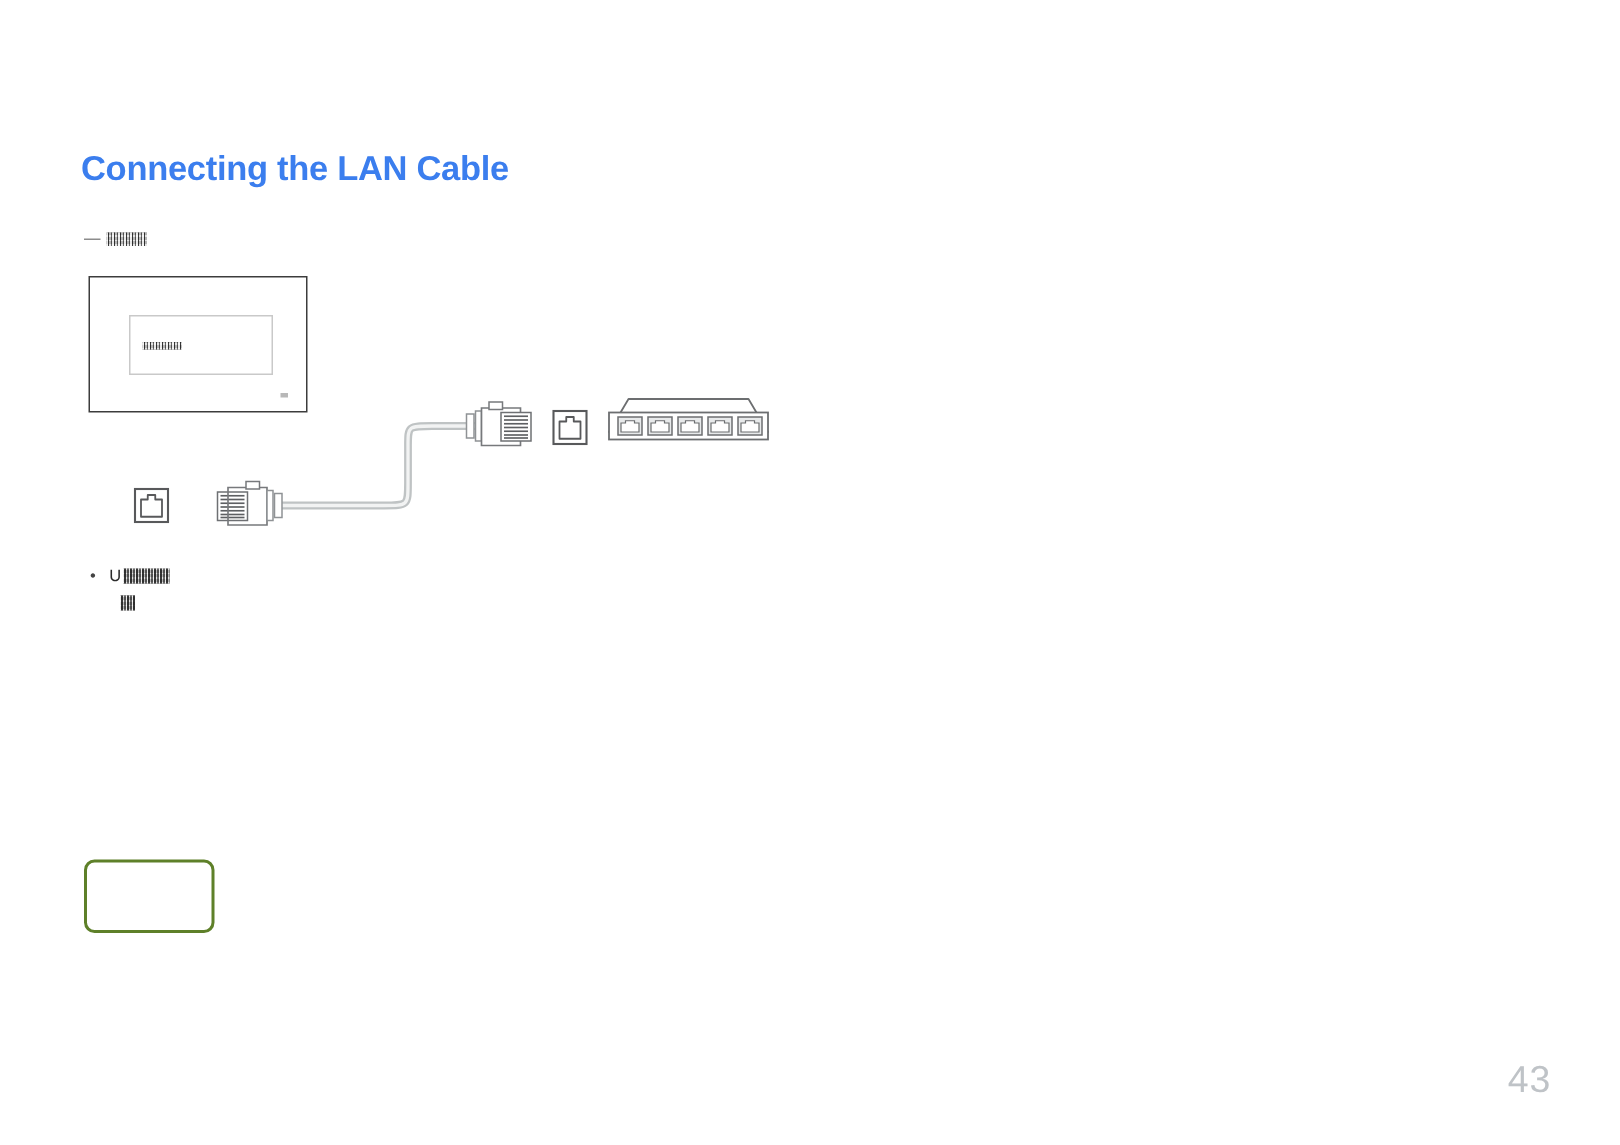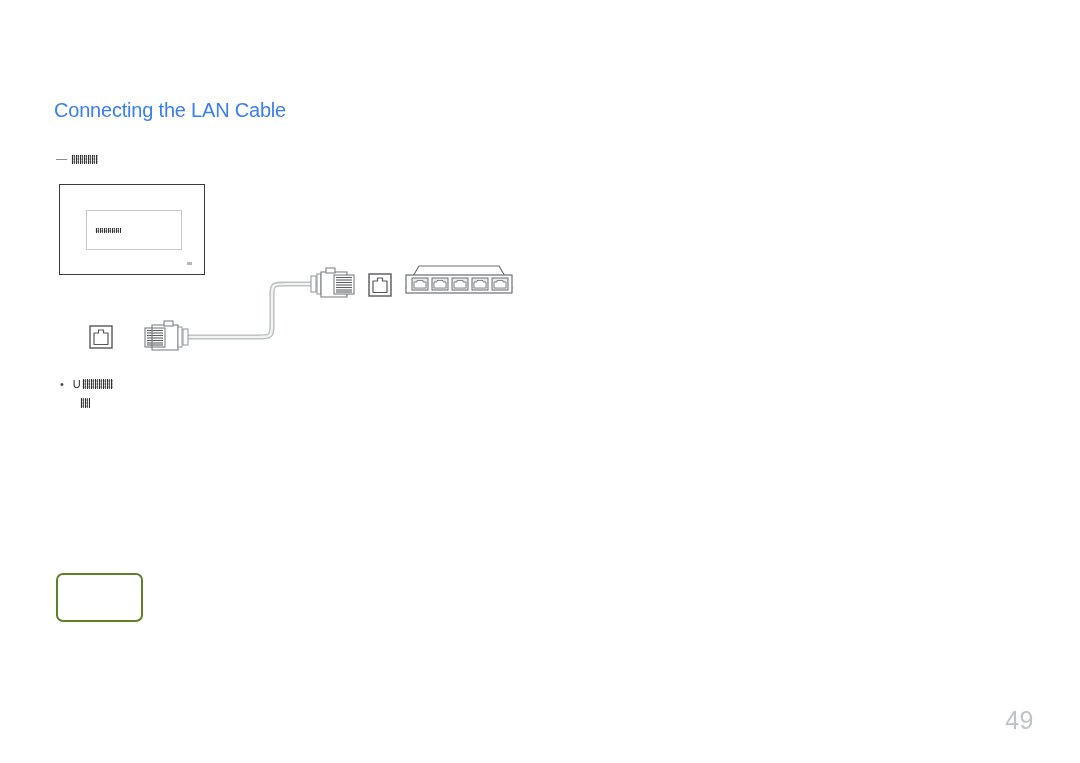--- a/index.html
+++ b/index.html
@@ -18,22 +18,22 @@
   .page {
     position: absolute;
     inset: 0;
   }
 
   
   .page-title {
     position: absolute;
     left: 54px;
     top: 99px;
-    font-size: 20px;
-    font-weight: normal;
+    font-size: 23px;
+    font-weight: bold;
     color: #3b7eee;
     letter-spacing: -0.2px;
     white-space: nowrap;
   }
 
   
   .redacted {
     display: inline-block;
     vertical-align: middle;
     background-color: #9a9a9a;
@@ -300,15 +300,15 @@
         <span class="redacted note-redacted-1">redacted-text</span>
       </span>
     </div>
     <div class="note-second-line">
       <span class="redacted note-redacted-2">redacted-text</span>
     </div>
   </div>
 
   <div class="callout-box"></div>
 
-  <div class="page-number">49</div>
+  <div class="page-number">43</div>
 
 </div>
 
 </body></html>

